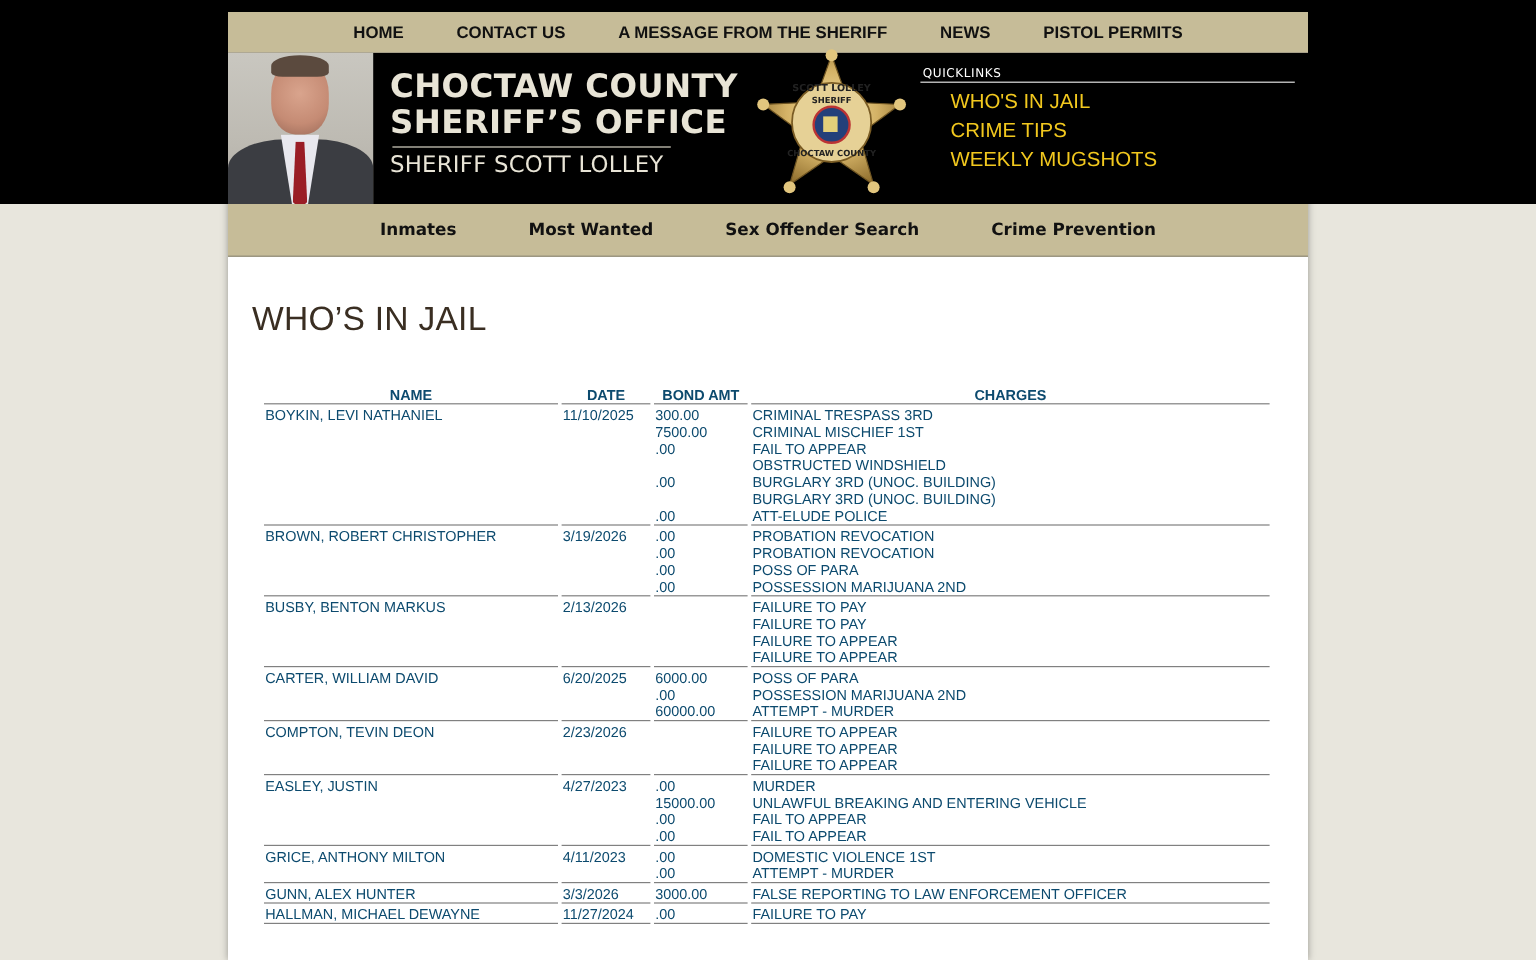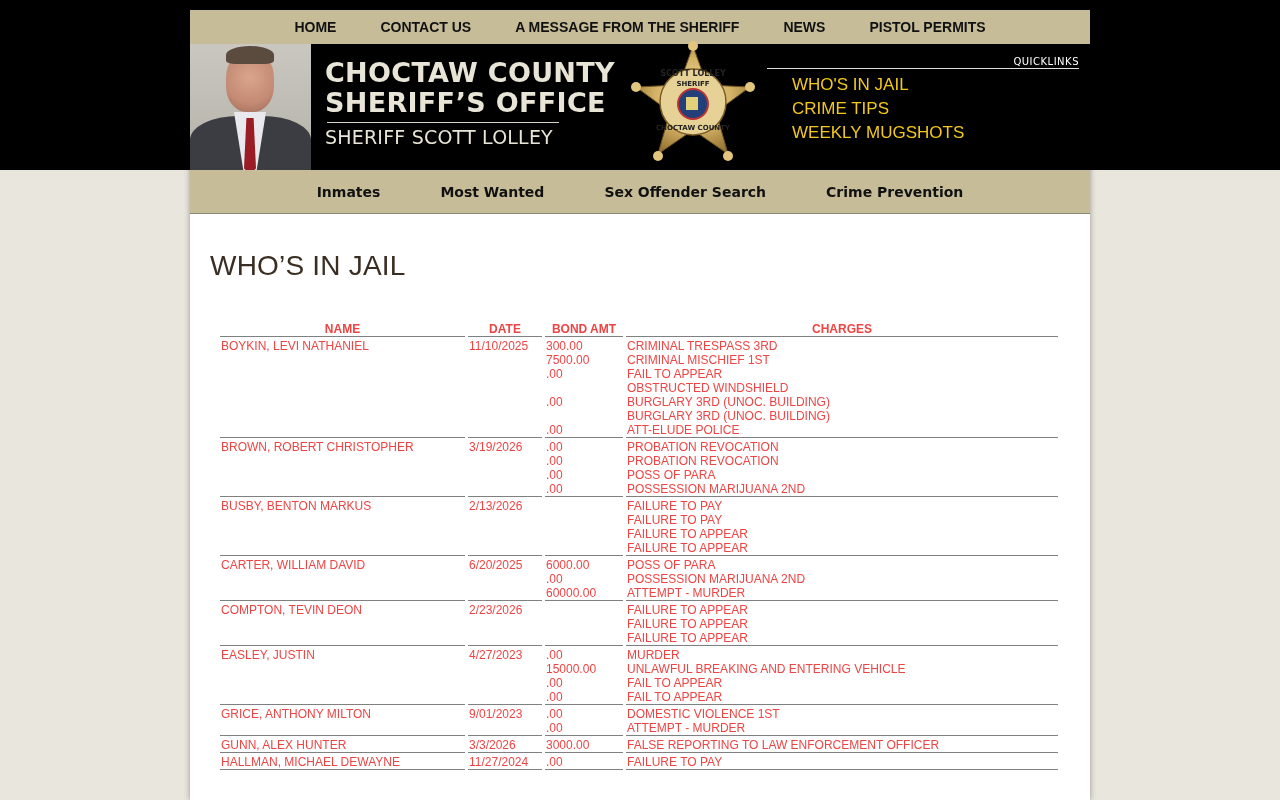--- a/index.html
+++ b/index.html
@@ -75,21 +75,20 @@
     .badge {
       position: absolute; left: 438px; top: -4px; width: 130px; height: 130px;
     }
     .quicklinks {
       position: absolute; left: 577px; top: 12px; width: 312px;
     }
     .ql-title {
       color: #fff; font-family: "DejaVu Sans", sans-serif; font-size: 10px;
       letter-spacing: 0.5px; padding-left: 2px; padding-bottom: 1px;
       border-bottom: 1px solid #e0e0e0;
-      text-align: right;
     }
     .ql-links { padding-left: 25px; padding-top: 4px; }
     .ql-links a {
       display: block; color: #f2c81e; text-decoration: none;
       font-family: "Liberation Sans", sans-serif; font-size: 17px; line-height: 24px;
     }
     .sub-nav {
       height: 43px; background: #c6bc98; border-bottom: 1px solid #8f8a78;
       display: flex; justify-content: center; align-items: center;
     }
@@ -97,21 +96,21 @@
       font-family: "DejaVu Sans", sans-serif; font-weight: bold; font-size: 14px;
       color: #111; text-decoration: none; padding: 0 30px;
     }
     .content { padding: 36px 20px 0 20px; }
     .page-title {
       font-family: "Liberation Sans", sans-serif; font-size: 28px; color: #3a2e22;
       margin: 0 0 40px 0; font-weight: normal; letter-spacing: 0.2px;
     }
     table.jail {
       border-collapse: separate; border-spacing: 3px 0; margin-left: 7px;
-      font-family: "Liberation Sans", sans-serif; font-size: 12px; color: #ef4444;
+      font-family: "Liberation Sans", sans-serif; font-size: 12px; color: #0c4a6e;
     }
     table.jail th {
       font-size: 12px; font-weight: bold; text-align: center; padding: 0 0 0 0;
       border-bottom: 1px solid #808080; line-height: 14px;
     }
     table.jail td {
       vertical-align: top; padding: 2px 1px 0 1px; line-height: 14px;
       border-bottom: 1px solid #808080;
     }
     .col-name { width: 243px; }
@@ -295,21 +294,21 @@
             </td>
             <td class="col-charges">
               <span class="line">MURDER</span>
               <span class="line">UNLAWFUL BREAKING AND ENTERING VEHICLE</span>
               <span class="line">FAIL TO APPEAR</span>
               <span class="line">FAIL TO APPEAR</span>
             </td>
           </tr>
           <tr>
             <td class="col-name">GRICE, ANTHONY MILTON</td>
-            <td class="col-date">9/01/2023</td>
+            <td class="col-date">4/11/2023</td>
             <td class="col-bond">
               <span class="line">.00</span>
               <span class="line">.00</span>
             </td>
             <td class="col-charges">
               <span class="line">DOMESTIC VIOLENCE 1ST</span>
               <span class="line">ATTEMPT - MURDER</span>
             </td>
           </tr>
           <tr>

